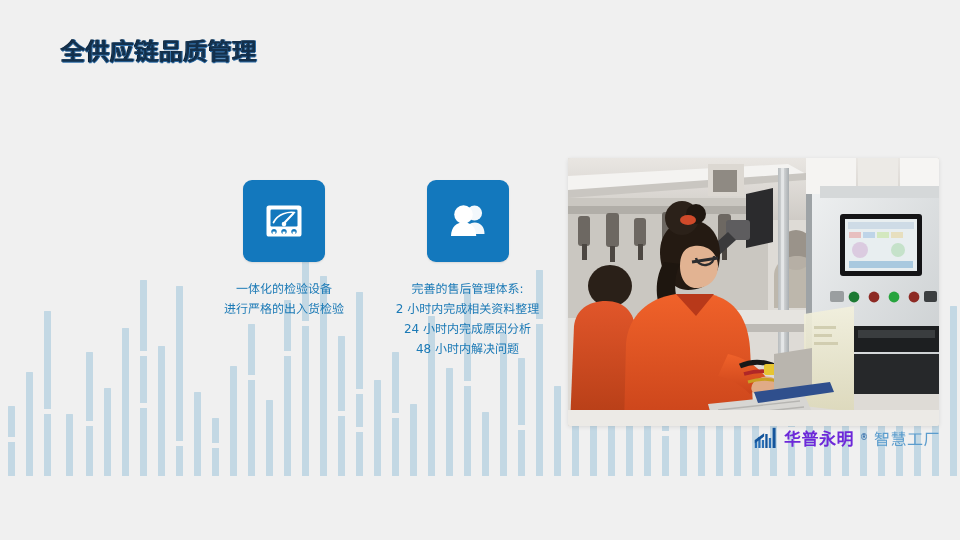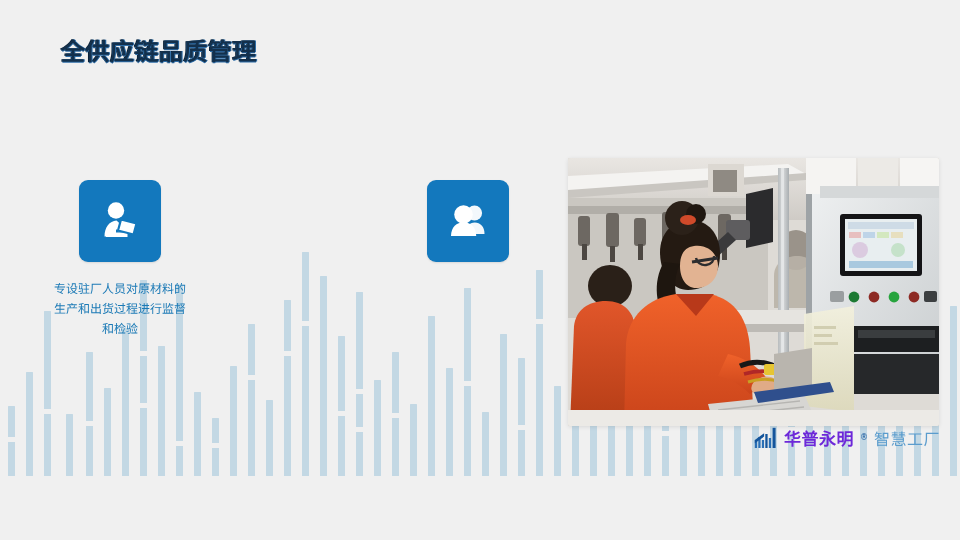--- a/index.html
+++ b/index.html
@@ -257,44 +257,54 @@
         <div class="deco-seg" style="bottom: 56px; height: 5px;"></div>
       </div>
       <div class="deco-bar" style="left: 932px; height: 104px; background: rgb(195, 216, 228);"></div>
       <div class="deco-bar" style="left: 950px; height: 170px; background: rgb(195, 216, 228);"></div>
     </div>
 
   <div id="page-title">全供应链品质管理</div>
 
   <div id="features">
 
-    <div class="feature" id="feature-0">
+
+    <div class="feature" id="feature-1">
       <div class="feature-icon">
         <svg width="46" height="46" viewBox="0 0 46 46" aria-hidden="true">
-          <circle cx="19" cy="12.5" r="8.2" fill="#ffffff"></circle>
-          <path d="M7.5 38.5 C7.5 29 12.5 23 19.5 22.4 L26 28.5 L21.5 33.5 L19 31 L19 38.5 Z" fill="#ffffff"></path>
-          <path d="M9 34.5 L30.5 34.5 L30.5 39 L9 39 Z" fill="#ffffff"></path>
-          <path d="M24 21.5 L39.5 25.5 L36.5 36.5 L21 32.5 Z" fill="#ffffff" stroke="#1378bd" stroke-width="2.2" stroke-linejoin="round"></path>
+          <rect x="5.5" y="7.5" width="35" height="31" rx="2.6" fill="#ffffff"></rect>
+          <rect x="9.5" y="11.5" width="27" height="17" rx="1.2" fill="#1378bd"></rect>
+          <path d="M12.5 24.5 C17 15.5 27.5 13.5 33.5 14.5" fill="none" stroke="#ffffff" stroke-width="1.7" stroke-linecap="round"></path>
+          <path d="M23 25.3 L32.3 15.6" stroke="#ffffff" stroke-width="2.1" stroke-linecap="round"></path>
+          <circle cx="23" cy="26.1" r="2.3" fill="#ffffff"></circle>
+          <circle cx="13" cy="33.6" r="2.7" fill="#1378bd"></circle>
+          <circle cx="23" cy="33.6" r="2.7" fill="#1378bd"></circle>
+          <circle cx="33" cy="33.6" r="2.7" fill="#1378bd"></circle>
+          <rect x="11.6" y="33.6" width="2.8" height="3" fill="#ffffff"></rect>
+          <rect x="21.6" y="33.6" width="2.8" height="3" fill="#ffffff"></rect>
+          <rect x="31.6" y="33.6" width="2.8" height="3" fill="#ffffff"></rect>
         </svg>
       </div>
-      <div class="feature-caption">专设驻厂人员对原材料的
-生产和出货过程进行监督
-和检验</div>
+      <div class="feature-caption">一体化的检验设备
+进行严格的出入货检验</div>
     </div>
-
 
     <div class="feature" id="feature-2">
       <div class="feature-icon">
         <svg width="46" height="46" viewBox="0 0 46 46" aria-hidden="true">
           <circle cx="29.5" cy="15" r="7.6" fill="#ffffff" opacity="0.95"></circle>
           <path d="M20 36 C20 28.5 24.5 24.5 29.8 24.5 C35.2 24.5 39.5 28.5 39.5 36 Z" fill="#ffffff" opacity="0.95"></path>
           <circle cx="18.5" cy="16.5" r="9.3" fill="#ffffff"></circle>
           <path d="M6 38 C6 29.2 11.6 24.2 18.6 24.2 C25.6 24.2 31.2 29.2 31.2 38 Z" fill="#ffffff"></path>
         </svg>
       </div>
+      <div class="feature-caption">完善的售后管理体系:
+2 小时内完成相关资料整理
+24 小时内完成原因分析
+48 小时内解决问题</div>
     </div>
 
   </div>
 
   <div id="photo">
     <svg viewBox="0 0 371 268" preserveAspectRatio="none" aria-hidden="true">
       <defs>
         <linearGradient id="ceil" x1="0" y1="0" x2="0" y2="1">
           <stop offset="0" stop-color="#e9e6e2"></stop>
           <stop offset="1" stop-color="#cfcbc6"></stop>

